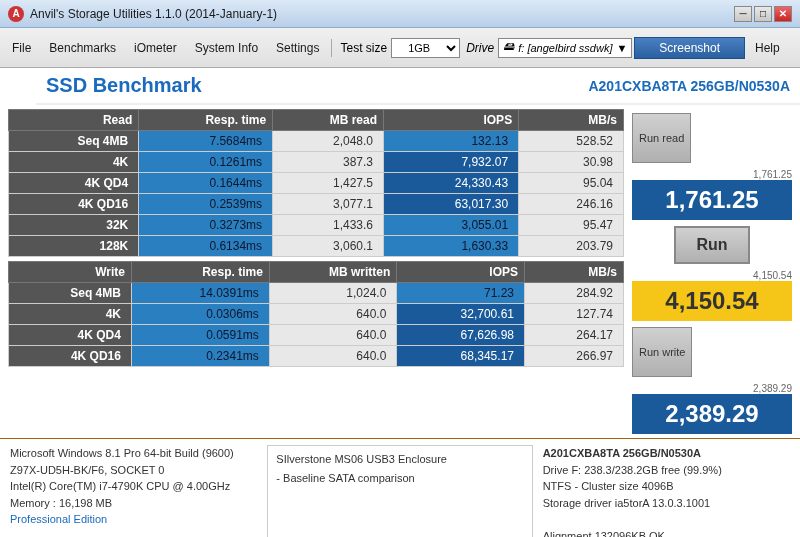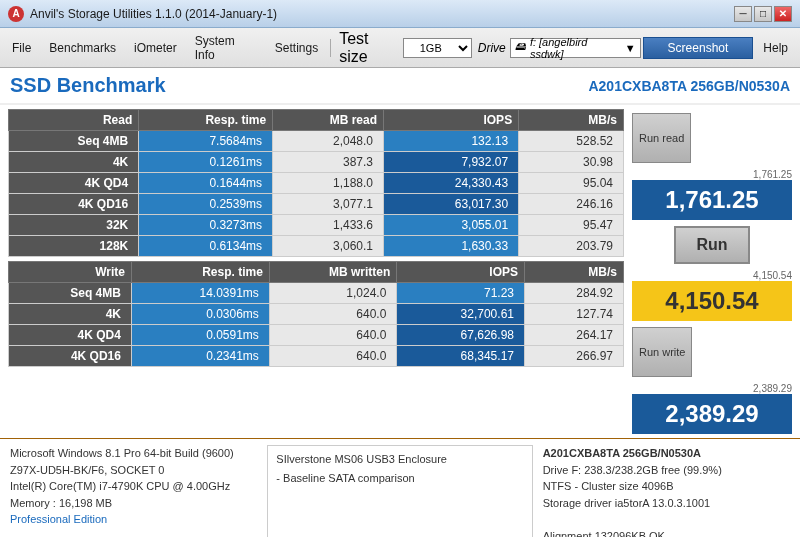--- a/index.html
+++ b/index.html
@@ -87,21 +87,21 @@
       background: #aaa;
       margin: 0 2px;
     }
     .test-size-group {
       display: flex;
       align-items: center;
       gap: 4px;
       margin-left: 4px;
     }
     .test-size-label {
-      font-size: 16px;
+      font-size: 12px;
     }
     .test-size-select {
       height: 20px;
       font-size: 11px;
       border: 1px solid #888;
       background: white;
       padding: 0 12px;
     }
     .drive-group {
       display: flex;
@@ -134,20 +134,21 @@
       padding: 0;
     }
     
     .ssd-header {
       background: white;
       padding: 6px 10px;
       display: flex;
       justify-content: space-between;
       align-items: center;
       border-bottom: 2px solid #eee;
+      margin-left: 36px;
     }
     .ssd-title {
       font-size: 20px;
       font-weight: bold;
       color: #1a6abd;
     }
     .ssd-model {
       font-size: 14px;
       font-weight: bold;
       color: #1a6abd;
@@ -184,21 +185,21 @@
       border: 1px solid #ccc;
     }
     .row-label {
       background: #555;
       color: white;
       text-align: right !important;
       font-weight: bold;
     }
     .cell-blue {
       background: #2a7fc1;
-      color: #ffffff;
+      color: #0f172a;
     }
     .cell-dark-blue {
       background: #1a5a9a;
       color: white;
     }
     .cell-light {
       background: #e8e8e8;
       color: #333;
     }
     
@@ -366,21 +367,21 @@
             <tr>
     <td class="row-label">4K</td>
     <td class="cell-blue">0.1261ms</td>
     <td class="cell-light">387.3</td>
     <td class="cell-dark-blue">7,932.07</td>
     <td class="cell-light">30.98</td>
   </tr>
             <tr>
     <td class="row-label">4K QD4</td>
     <td class="cell-blue">0.1644ms</td>
-    <td class="cell-light">1,188.0</td>
+    <td class="cell-light">1,427.5</td>
     <td class="cell-dark-blue">24,330.43</td>
     <td class="cell-light">95.04</td>
   </tr>
             <tr>
     <td class="row-label">4K QD16</td>
     <td class="cell-blue">0.2539ms</td>
     <td class="cell-light">3,077.1</td>
     <td class="cell-dark-blue">63,017.30</td>
     <td class="cell-light">246.16</td>
   </tr>

